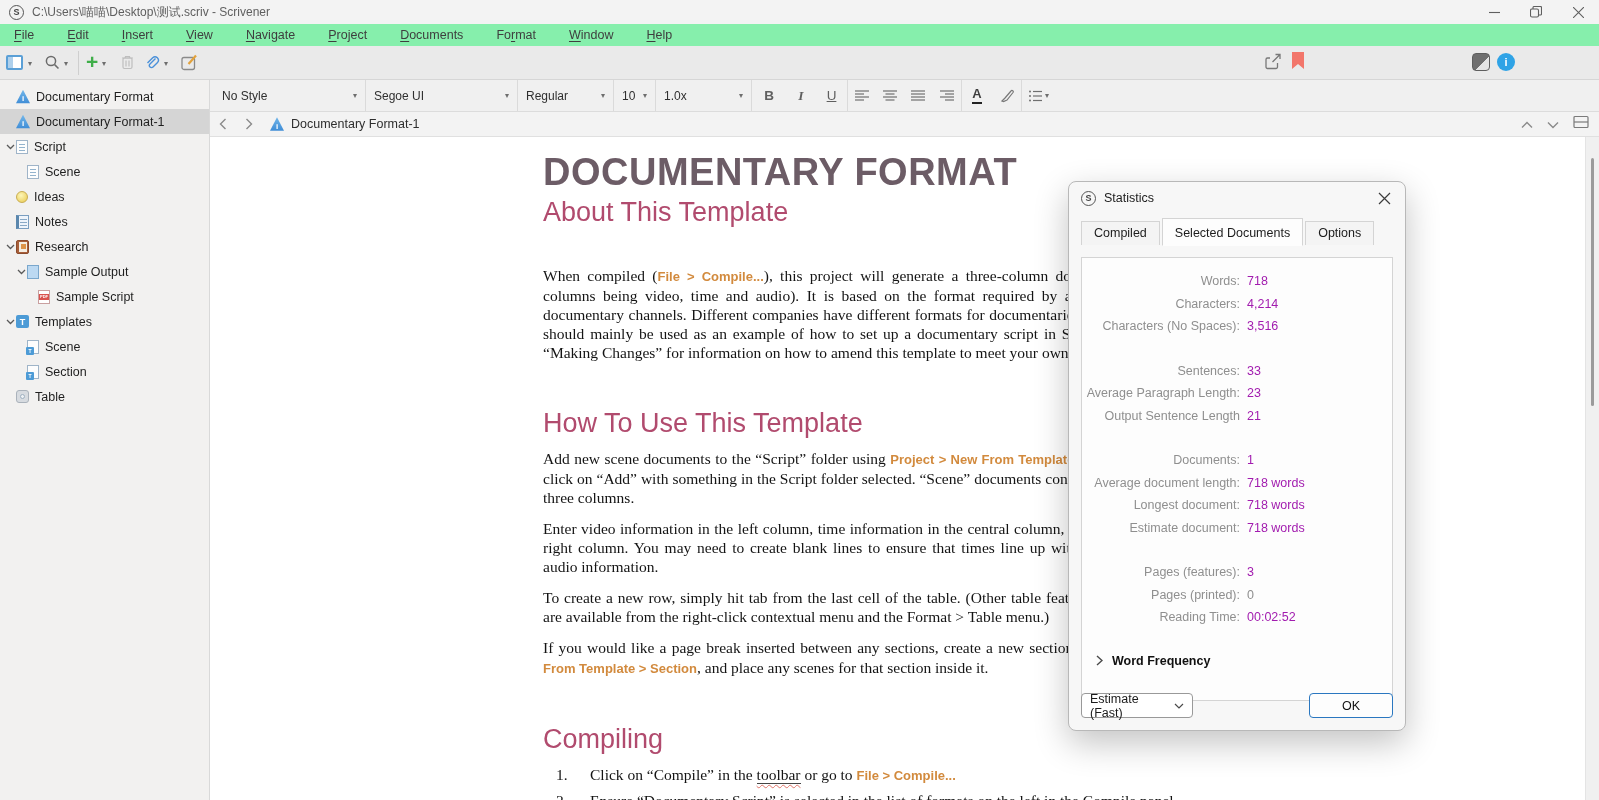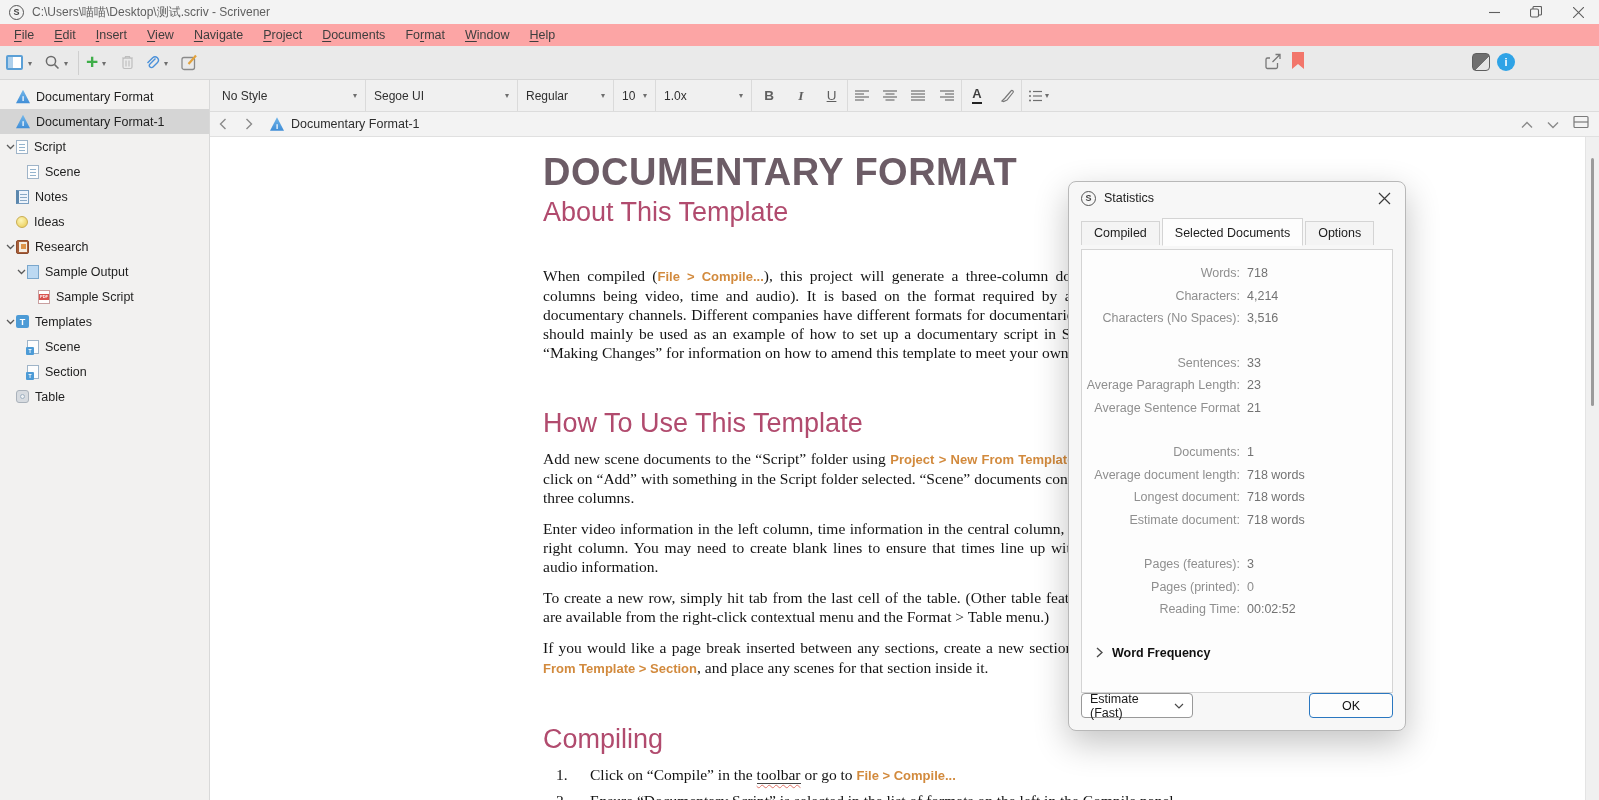--- a/index.html
+++ b/index.html
@@ -9,21 +9,21 @@
   #stage { position:relative; width:1599px; height:800px; background:#fff; }
 
   
   .titlebar { left:0; top:0; width:1599px; height:24px; background:#f3f3f3; display:flex; align-items:center; }
   .app-logo { width:15px; height:15px; border:1.2px solid #555; border-radius:50%; margin-left:9px;
     display:flex; align-items:center; justify-content:center; font-size:9px; font-weight:bold; color:#444; }
   .title-text { margin-left:8px; font-size:12px; color:#5f5f5f; }
   .win-controls { position:absolute; right:0; top:0; height:24px; display:flex; }
   .win-btn { width:42px; height:24px; display:flex; align-items:center; justify-content:center; color:#5f5f5f; }
 
-  .menubar { left:0; top:24px; width:1599px; height:22px; background:#fca5a5; display:flex; align-items:center; padding-left:4px; }
+  .menubar { left:0; top:24px; width:1599px; height:22px; background:#86efac; display:flex; align-items:center; padding-left:4px;gap:13px; }
   .menu-item { padding:2px 10px; font-size:12.5px; color:#3e3e3e; }
   .menu-item u { text-decoration:underline; text-underline-offset:2px; }
 
   .toolbar { left:0; top:46px; width:1599px; height:34px; background:#eaeaea; border-bottom:1px solid #d6d6d6; }
   .tb { position:absolute; display:flex; align-items:center; justify-content:center; }
   .caret { color:#6e6e6e; font-size:8px; }
   .tb-sep { position:absolute; width:1px; height:24px; top:5px; background:#cfcfcf; }
   .binder-toggle-icon { width:17px; height:15px; border:2px solid #5a9fd6; border-radius:2px; background:#fff; position:relative; }
   .binder-toggle-icon::before { content:""; position:absolute; left:0; top:0; bottom:0; width:5px; background:#aed0ec; }
   .plus-glyph { color:#3fae49; font-size:21px; font-weight:bold; line-height:1; }
@@ -104,25 +104,25 @@
   
   .dialog { left:1068px; top:181px; width:338px; height:550px; background:#f7f7f7; border:1px solid #b8b8b8;
     border-radius:8px; box-shadow:0 12px 34px rgba(0,0,0,0.24); z-index:50; }
   .dlg-titlebar { height:32px; display:flex; align-items:center; padding:0 12px; }
   .dlg-title { font-size:12.5px; color:#1c1c1c; margin-left:8px; }
   .dlg-close { position:absolute; right:14px; top:9px; }
   .dlg-tabs { display:flex; margin:4px 12px 0; position:relative; z-index:2; align-items:flex-end; }
   .dlg-tab { padding:4px 12px 5px; font-size:12.5px; color:#1c1c1c; background:#f4f4f4; border:1px solid #d4d4d4;
     border-bottom:none; margin-right:2px; }
   .dlg-tab.active { background:#fdfdfd; padding-top:7px; margin-bottom:-1px; border-bottom:1px solid #fdfdfd; }
-  .dlg-panel { margin:4px 12px; height:444px; border:1px solid #d4d4d4; background:#fdfdfd; padding-top:12px; position:relative; }
+  .dlg-panel { margin:12px 12px; height:444px; border:1px solid #d4d4d4; background:#fdfdfd; padding-top:12px; position:relative; }
   .stat-group { margin-bottom:22px; }
   .stat-row { height:22.5px; display:flex; align-items:center; font-size:12.5px; }
   .stat-label { width:158px; text-align:right; color:#8f8f8f; flex:none; }
-  .stat-value { margin-left:7px; color:#737373; }
+  .stat-value { margin-left:7px; color:#a21caf; }
   .stat-value.muted { color:#8f8f8f; }
   .wf-row { display:flex; align-items:center; margin:12px 0 0 14px; height:20px; }
   .wf-label { font-size:12.5px; font-weight:bold; color:#111; margin-left:9px; }
   .dlg-bottom { position:absolute; left:12px; right:12px; bottom:12px; display:flex; justify-content:space-between; }
   .dd { width:112px; height:25px; background:#fff; border:1px solid #999; border-radius:4px; display:flex;
     align-items:center; justify-content:space-between; padding:0 8px; font-size:12.5px; color:#1a1a1a; }
   .ok-btn { width:84px; height:25px; background:#fdfdfd; border:1.5px solid #2a77c0; border-radius:4px;
     font-size:12.5px; color:#111; display:flex; align-items:center; justify-content:center; }
 </style>
 </head>
@@ -287,28 +287,28 @@
       </div>
       <div class="b-row">
         <span style="width: 15px; flex: 0 0 auto;"></span>
         <span class="b-chev"></span>
         <span class="bi bi-doc"></span>
         <span class="b-label">Scene</span>
       </div>
       <div class="b-row">
         <span style="width: 4px; flex: 0 0 auto;"></span>
         <span class="b-chev"></span>
+        <span class="bi bi-bulb"></span>
+        <span class="b-label">Ideas</span>
+      </div>
+      <div class="b-row">
+        <span style="width: 4px; flex: 0 0 auto;"></span>
+        <span class="b-chev"></span>
         <span class="bi bi-notes"></span>
         <span class="b-label">Notes</span>
-      </div>
-      <div class="b-row">
-        <span style="width: 4px; flex: 0 0 auto;"></span>
-        <span class="b-chev"></span>
-        <span class="bi bi-bulb"></span>
-        <span class="b-label">Ideas</span>
       </div>
       <div class="b-row">
         <span style="width: 4px; flex: 0 0 auto;"></span>
         <span class="b-chev">
           <svg width="9" height="6" fill="none" stroke="#5a5a5a" stroke-width="1.3">
             <polyline points="1,1 4.5,4.5 8,1"></polyline>
           </svg>
         </span>
         <span class="bi bi-book"></span>
         <span class="b-label">Research</span>
@@ -559,21 +559,21 @@
           <div class="stat-group">
             <div class="stat-row">
               <span class="stat-label">Sentences:</span>
               <span class="stat-value">33</span>
             </div>
             <div class="stat-row">
               <span class="stat-label">Average Paragraph Length:</span>
               <span class="stat-value">23</span>
             </div>
             <div class="stat-row">
-              <span class="stat-label">Average Sentence Format</span>
+              <span class="stat-label">Output Sentence Length</span>
               <span class="stat-value">21</span>
             </div>
           </div>
           <div class="stat-group">
             <div class="stat-row">
               <span class="stat-label">Documents:</span>
               <span class="stat-value">1</span>
             </div>
             <div class="stat-row">
               <span class="stat-label">Average document length:</span>

